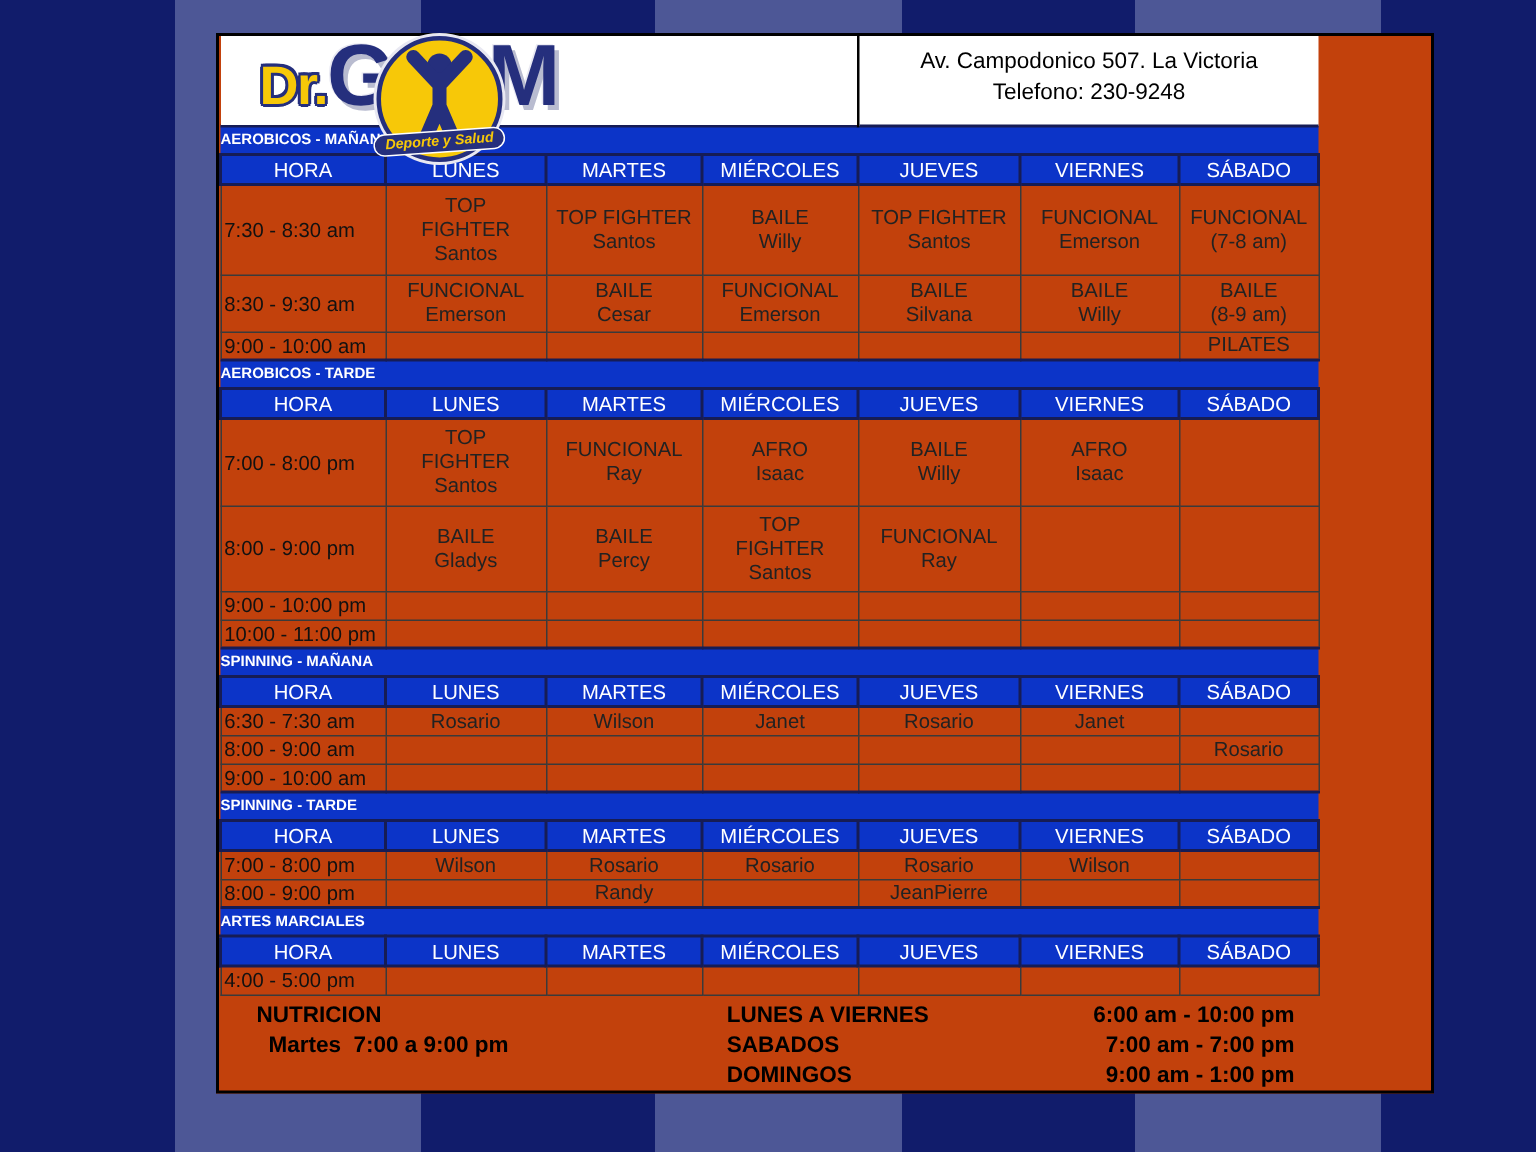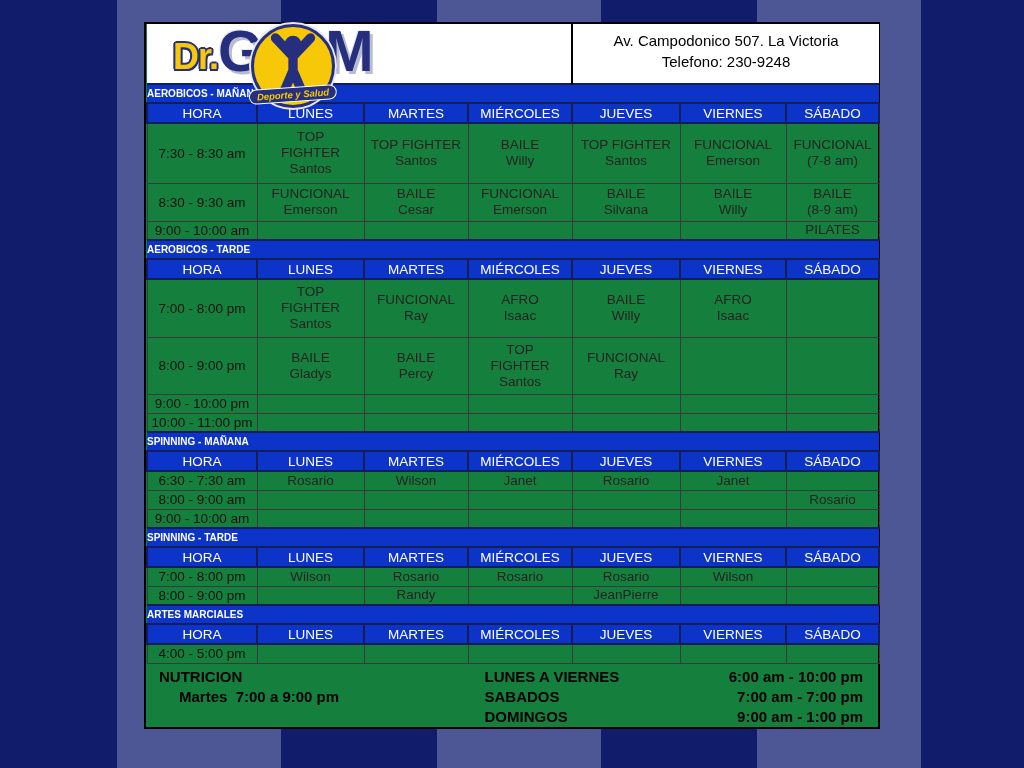--- a/index.html
+++ b/index.html
@@ -7,22 +7,22 @@
   body {
     font-family:"Liberation Sans","DejaVu Sans",sans-serif;
     background-color:#111c6b;
     background-image:repeating-linear-gradient(90deg,
       #111c6b 0px, #111c6b 117px,
       #4d5796 117px, #4d5796 281px,
       #111c6b 281px, #111c6b 320px);
     position:relative;
   }
   .panel {
-    position:absolute; left:144px; top:22px; width:736px;
-    background:#15803d; border:2px solid #000;
+    position:absolute; left:144px; top:22px; width:812px;
+    background:#c2410c; border:2px solid #000;
   }
   table { border-collapse:collapse; table-layout:fixed; width:732px; }
   td { overflow:visible; }
 
   
   .logo-row td { height:60px; background:#fff; }
   .logo-cell { position:relative; }
   .addr-cell { border-left:2px solid #000; text-align:center; font-size:15px; line-height:21px; color:#000; padding-top:6px; vertical-align:top; }
 
   .logo-wrap { position:absolute; left:26px; top:0; height:60px; display:flex; align-items:flex-start; z-index:10; }
@@ -54,28 +54,28 @@
     background:#0c34c8; color:#fff; font-weight:bold; font-size:10px;
     text-align:left; height:19px; padding:0;
     border-top:2px solid #161c55; border-bottom:2px solid #161c55;
   }
   .hdr {
     background:#0c34c8; color:#fff; font-weight:normal; font-size:13.5px;
     text-align:center; height:20px; padding:0; border:2px solid #161c55;
   }
 
   
-  .time { font-size:13.5px; text-align:center; border:1px solid #3a3a3a; padding:0 2px; color:#111; }
+  .time { font-size:13.5px; border:1px solid #3a3a3a; padding:0 2px; color:#111; }
   .cell { font-size:13.5px; text-align:center; border:1px solid #3a3a3a; color:#222; line-height:16px; }
 
   
   .hours-cell { height:60px; vertical-align:top; padding:0; }
   .hours-flex { display:flex; font-weight:bold; font-size:15px; color:#000; padding-top:3px; }
   .hcol1 { width:44%; line-height:20px; }
-  .hcol1 .l1 { padding-left:12px; }
+  .hcol1 .l1 { padding-left:24px; }
   .hcol1 .l2 { padding-left:32px; }
   .hcol2 { width:31%; line-height:20px;margin-left:28px; }
   .hcol3 { width:25%; line-height:20px; text-align:right; padding-right:16px; }
 </style>
 </head>
 <body>
 
 <div class="panel">
   <table>
     <colgroup>

